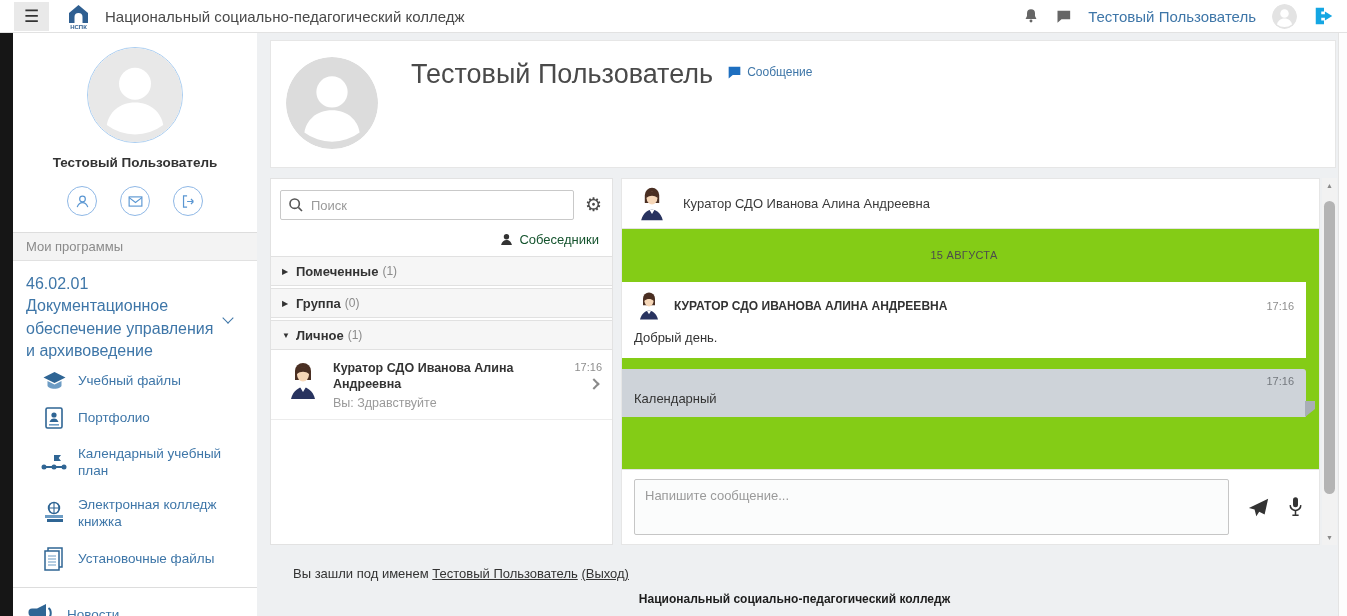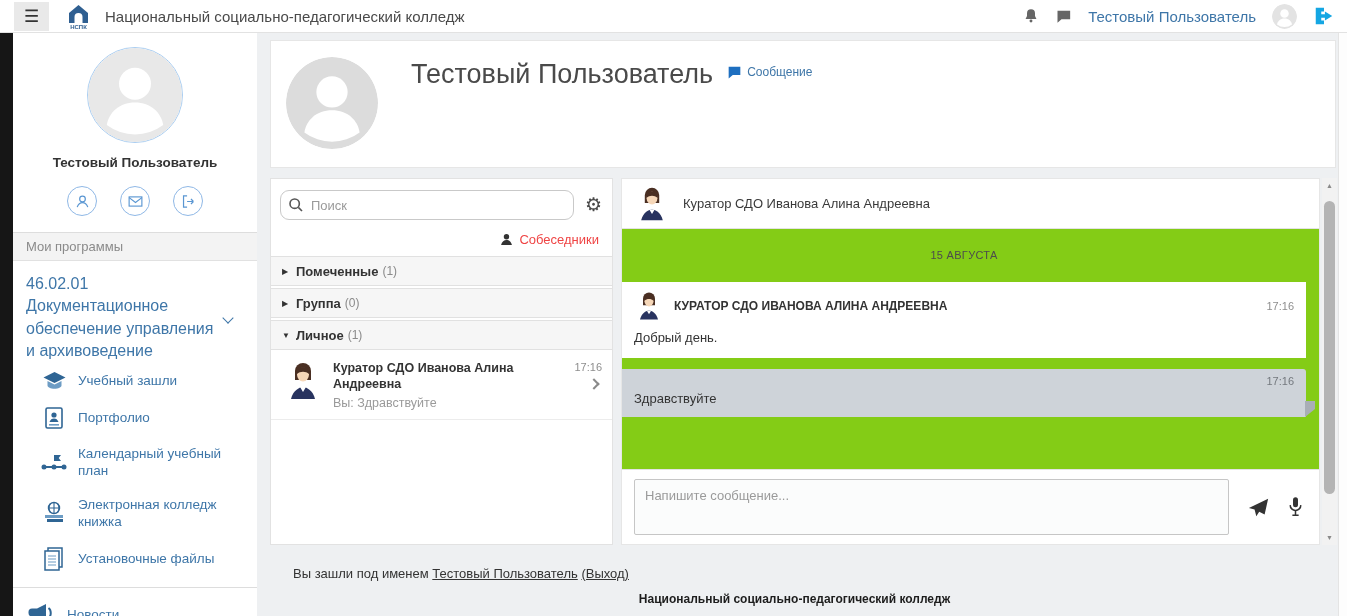--- a/index.html
+++ b/index.html
@@ -42,24 +42,24 @@
   .card-title-row { display:flex; align-items:flex-start; margin-left:33px; margin-top:2px; }
   .page-title { font-size:27px; font-weight:400; color:#4a4a4a; }
   .message-link { display:flex; align-items:center; gap:5px; margin-left:14px; margin-top:6px; color:#3e76a8; font-size:12px; text-decoration:none; cursor:pointer; }
 
   
   .messenger { position:relative; margin-top:10px; height:367px; }
   .contacts-panel { position:absolute; left:0; top:0; width:343px; height:367px; background:#fff; border:1px solid #e2e2e2; }
   .search-row { display:flex; align-items:center; padding:11px 10px 8px 9px; }
   .search-wrap { position:relative; flex:1; }
   .search-wrap svg { position:absolute; left:8px; top:7px; }
-  .search-input { width:100%; height:30px; border:1px solid #c9c9c9; border-radius:9px; padding:0 8px 0 30px; font-size:13px; font-family:"Liberation Sans",sans-serif; color:#333; background:#fff; }
+  .search-input { width:100%; height:30px; border:1px solid #c9c9c9; border-radius:2px; padding:0 8px 0 30px; font-size:13px; font-family:"Liberation Sans",sans-serif; color:#333; background:#fff; }
   .search-input::placeholder { color:#9a9a9a; }
   .gear { margin-left:11px; font-size:19px; color:#4a4a4a; line-height:30px; cursor:pointer; }
-  .contacts-row { display:flex; justify-content:flex-end; align-items:center; gap:6px; padding:4px 13px 9px; font-size:13px; color:#ef4444; cursor:pointer; }
+  .contacts-row { display:flex; justify-content:flex-end; align-items:center; gap:6px; padding:4px 13px 9px; font-size:13px; color:#14532d; cursor:pointer; }
   .section-header { height:30px; background:#f6f6f6; border-top:1px solid #e1e1e1; border-bottom:1px solid #e1e1e1; display:flex; align-items:center; padding-left:11px; margin-bottom:2px; cursor:pointer; }
   .caret { font-size:8px; color:#333; width:14px; }
   .section-label { font-size:13px; font-weight:bold; color:#333;text-align:center; }
   .section-count { font-size:12px; color:#8a8a8a; margin-left:4px; }
   .conv-item { display:flex; align-items:flex-start; gap:10px; padding:9px 10px 9px 12px; border-bottom:1px solid #ececec; cursor:pointer; }
   .conv-avatar { width:40px; height:40px; flex:0 0 auto; }
   .conv-texts { flex:1; min-width:0; }
   .conv-name { font-size:12.5px; font-weight:bold; color:#333; line-height:1.25; }
   .conv-preview { font-size:12.5px; color:#9a9a9a; margin-top:4px; }
   .conv-right { flex:0 0 auto; text-align:right; }
@@ -186,21 +186,21 @@
       <span class="chev-down"></span>
     </a>
 
     <div class="nav-item">
       <span class="nicon">
         <svg width="25" height="20" viewBox="0 0 24 20">
             <path d="M12 1 1 6.5 12 12l11-5.5z" fill="#2f6594"></path>
             <path d="M5 10v4.5c0 1.8 3.1 3.2 7 3.2s7-1.4 7-3.2V10l-7 3.5z" fill="#6d9cc4"></path>
           </svg>
       </span>
-      <span>Учебный зашли</span>
+      <span>Учебный файлы</span>
     </div>
 
     <div class="nav-item">
       <span class="nicon">
         <svg width="18" height="22" viewBox="0 0 18 22">
             <rect x="1" y="1" width="16" height="20" rx="1.5" fill="#fff" stroke="#2f6594" stroke-width="1.6"></rect>
             <circle cx="9" cy="8" r="2.6" fill="#2f6594"></circle>
             <path d="M4.5 15c.9-2.4 2.5-3.5 4.5-3.5s3.6 1.1 4.5 3.5z" fill="#2f6594"></path>
             <rect x="4" y="17" width="10" height="1.6" fill="#6d9cc4"></rect>
           </svg>
@@ -372,21 +372,21 @@
                 </svg>
             </span>
             <span class="msg-author">КУРАТОР СДО ИВАНОВА АЛИНА АНДРЕЕВНА</span>
             <span class="msg-time">17:16</span>
           </div>
           <div class="msg-text">Добрый день.</div>
         </div>
 
         <div class="msg-own">
           <span class="msg-time">17:16</span>
-          <div class="msg-text">Здравствуйте</div>
+          <div class="msg-text">Календарный</div>
           <span class="msg-tail"></span>
         </div>
       </div>
 
       <div class="chat-footer">
         <textarea class="msg-textarea" placeholder="Напишите сообщение..." style=""></textarea>
         <span class="act">
           <svg width="21" height="21" viewBox="0 0 24 24">
               <path d="M23 2 1 12.5l6.5 1.8L9.5 22l3.3-5.2 6.2 3.2z" fill="#333"></path>
             </svg>

